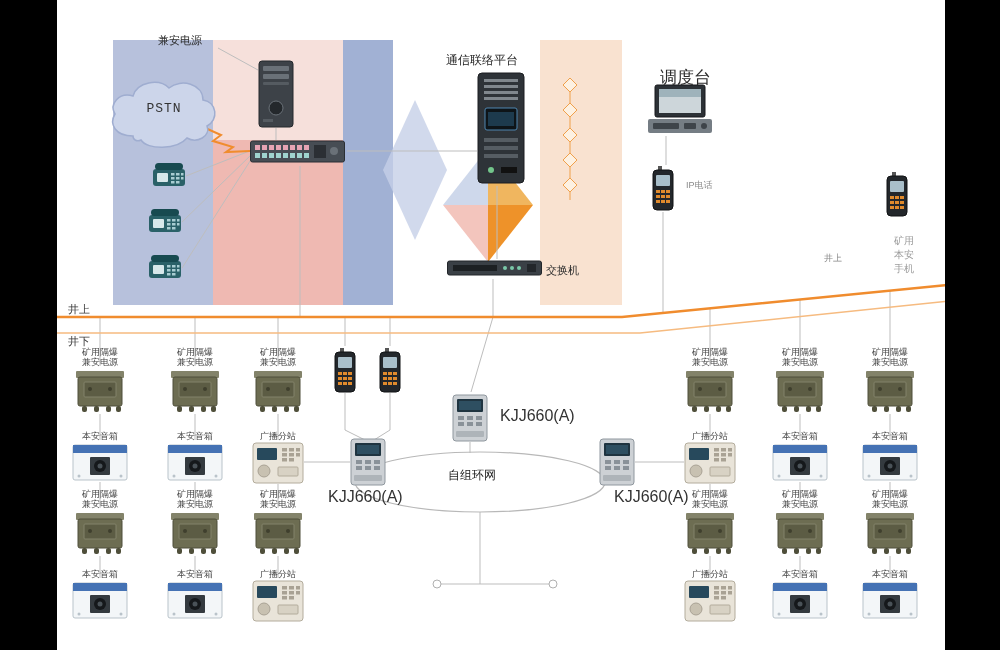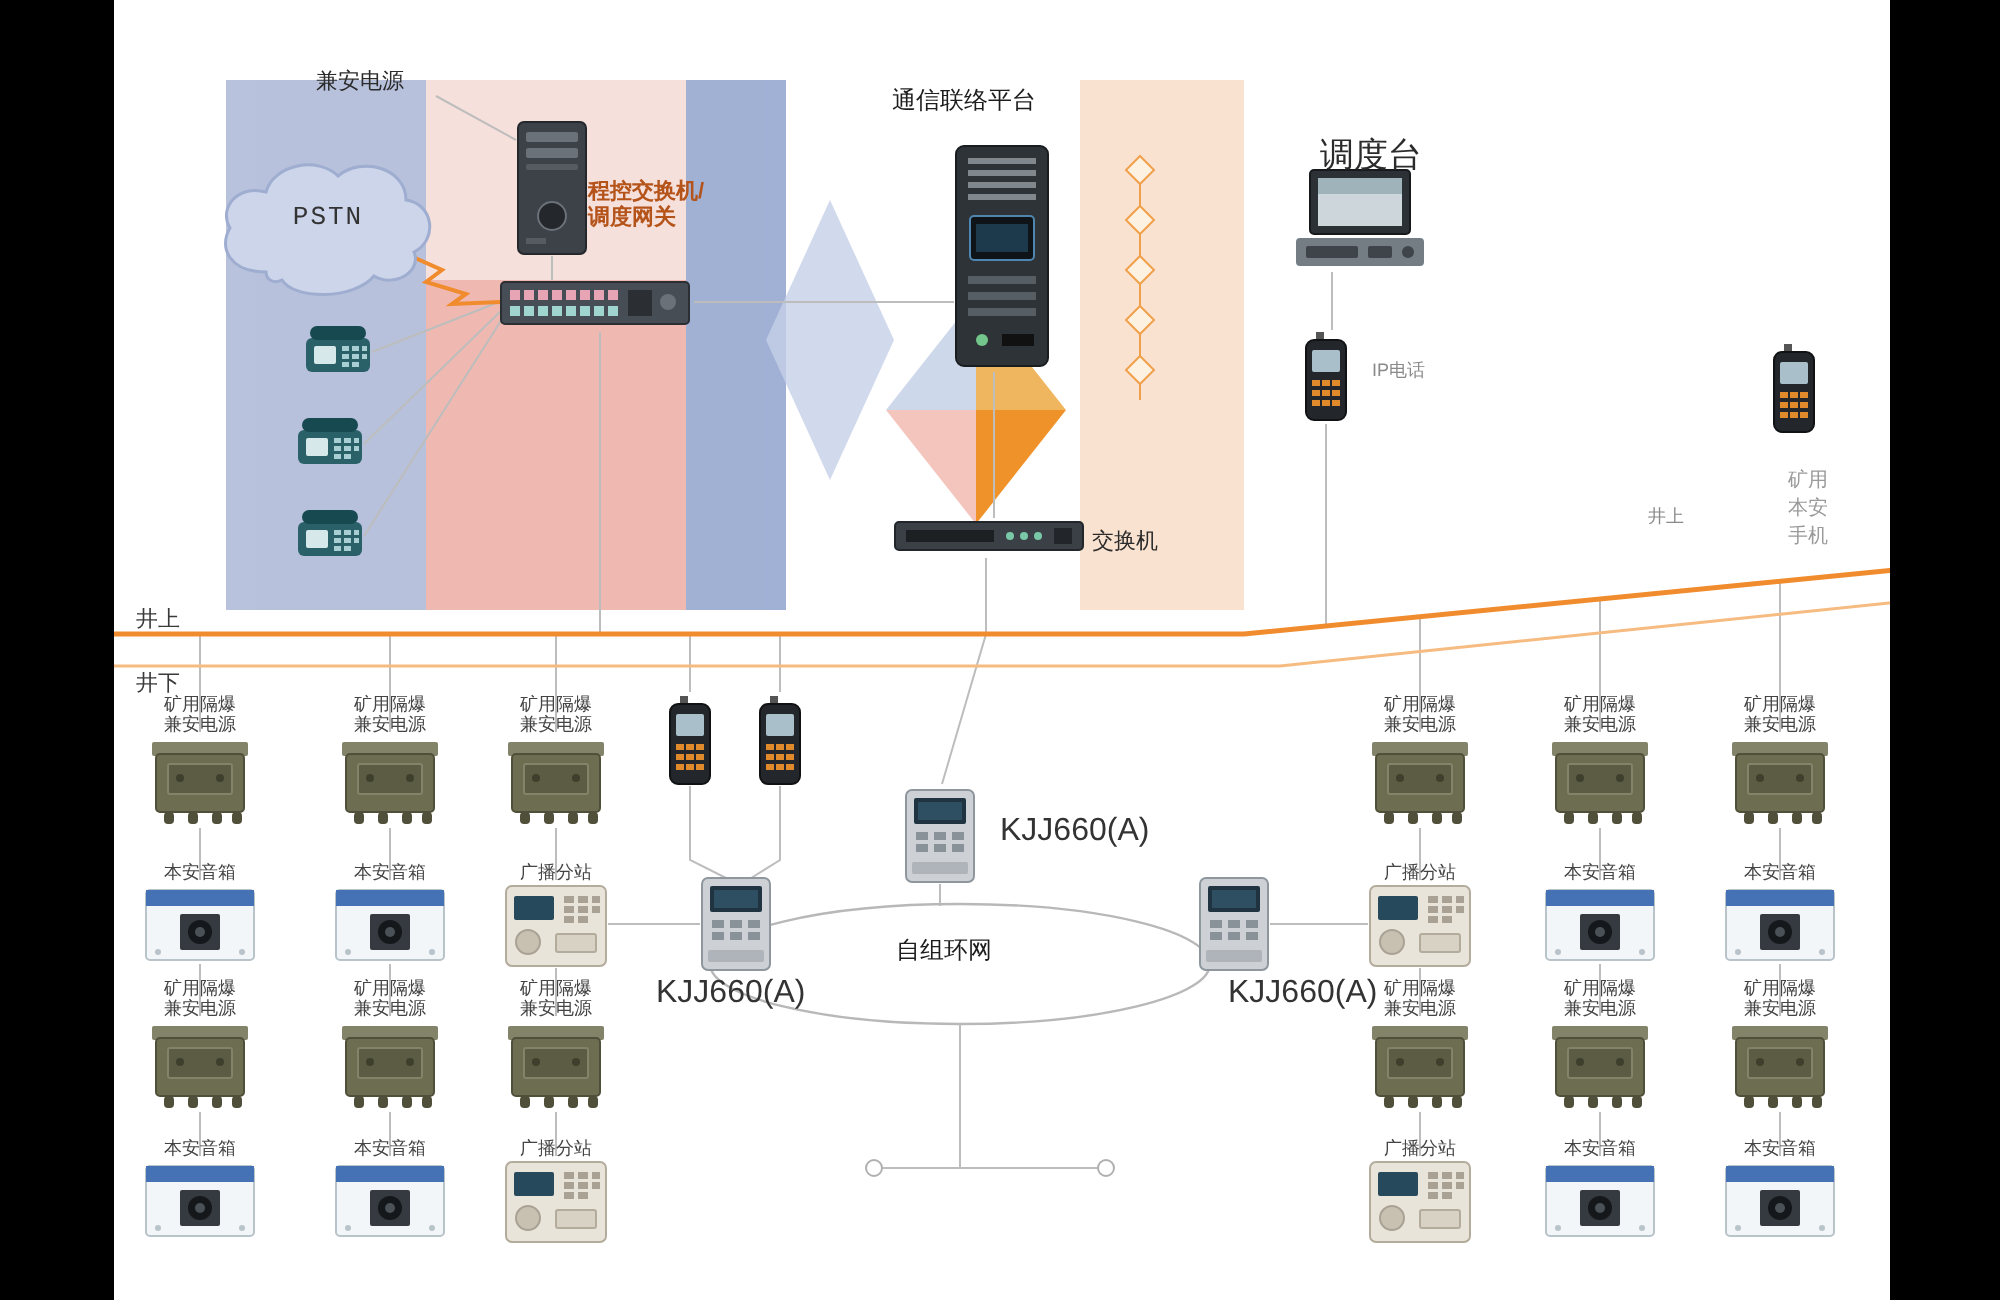--- a/index.html
+++ b/index.html
@@ -10,21 +10,21 @@
   #bar-right{left:945px;width:55px;}
   svg.layer{position:absolute;left:0;top:0;z-index:1;}
   #nodes{position:absolute;left:0;top:0;width:1000px;height:650px;z-index:2;}
   .node{position:absolute;line-height:0;}
   .node-label{position:absolute;font-size:9px;line-height:10px;color:#444;text-align:center;
               white-space:pre-line;z-index:4;}
   .lbl{position:absolute;color:#2b2b2b;white-space:pre-line;z-index:4;}
   .lbl-office{left:158px;top:33px;font-size:11px;}
   .lbl-pstn{left:126px;top:101px;width:76px;text-align:center;font-size:13px;letter-spacing:1px;color:#333;font-family:Liberation Mono, monospace;}
   .lbl-gateway{left:294px;top:90px;width:100px;font-size:11px;font-weight:bold;color:#b4531a;line-height:13px;}
-  .lbl-platform{left:446px;top:42px;font-size:12px;color:#1d1d1d;}
+  .lbl-platform{left:446px;top:52px;font-size:12px;color:#1d1d1d;}
   .lbl-dispatch{left:660px;top:66px;font-size:17px;}
   .lbl-ipphone{left:686px;top:179px;font-size:9px;color:#8a8a8a;}
   .lbl-mobile{left:894px;top:234px;font-size:10px;color:#9a9a9a;line-height:14px;}
   .lbl-switch{left:546px;top:263px;font-size:11px;}
   .lbl-surface{left:68px;top:302px;font-size:11px;color:#3a3a3a;}
   .lbl-underground{left:68px;top:334px;font-size:11px;color:#3a3a3a;}
   .lbl-surface-right{left:824px;top:252px;font-size:9px;color:#8a8a8a;}
   .lbl-ring{left:448px;top:455px;font-size:12px;color:#1d1d1d;margin-top:12px;}
   .lbl-kjj{font-size:16px;color:#333;}
   .lbl-kjj-center{left:500px;top:407px;}
@@ -672,22 +672,20 @@
           <circle cx="28" cy="24" r="6" fill="#15181b"></circle>
           <circle cx="28" cy="24" r="2.5" fill="#4a5258"></circle>
           <circle cx="7" cy="34" r="1.5" fill="#b9c3ca"></circle>
           <circle cx="49" cy="34" r="1.5" fill="#b9c3ca"></circle>
         </svg></div>
       <div class="node-label" style="left: 854px; width: 72px; top: 569px;">本安音箱</div>
     </div>
 
   <div class="lbl lbl-office">兼安电源</div>
   <div class="lbl lbl-pstn">PSTN</div>
-  <div class="lbl lbl-gateway">程控交换机/
-调度网关</div>
   <div class="lbl lbl-platform">通信联络平台</div>
   <div class="lbl lbl-dispatch">调度台</div>
   <div class="lbl lbl-ipphone">IP电话</div>
   <div class="lbl lbl-mobile">矿用
 本安
 手机</div>
   <div class="lbl lbl-switch">交换机</div>
   <div class="lbl lbl-surface">井上</div>
   <div class="lbl lbl-underground">井下</div>
   <div class="lbl lbl-surface-right">井上</div>

